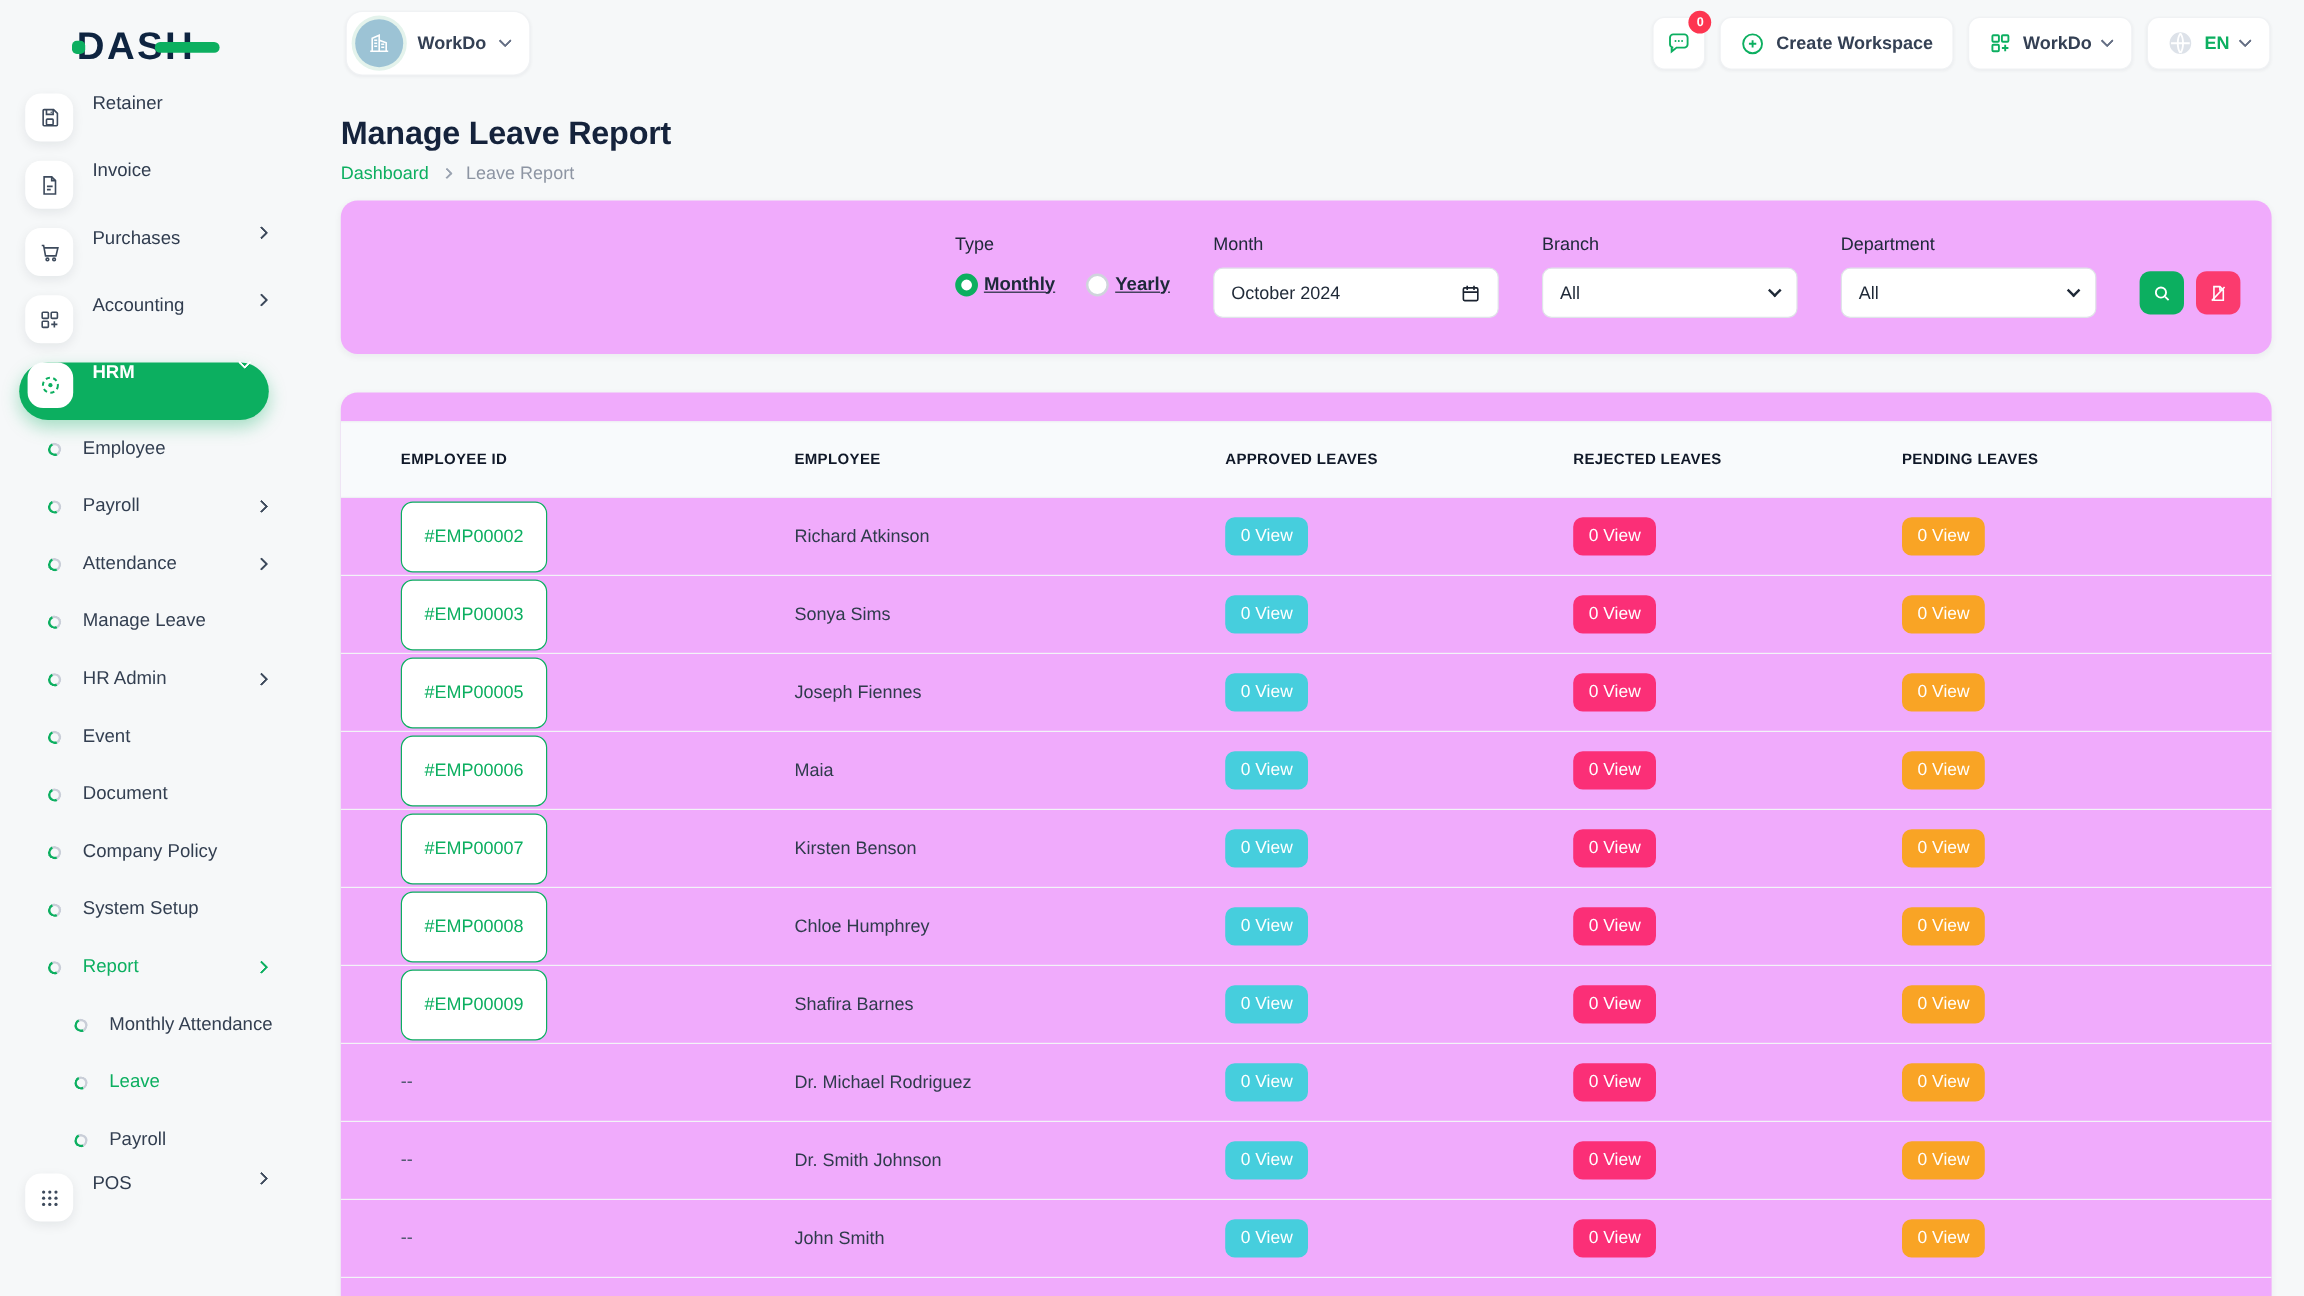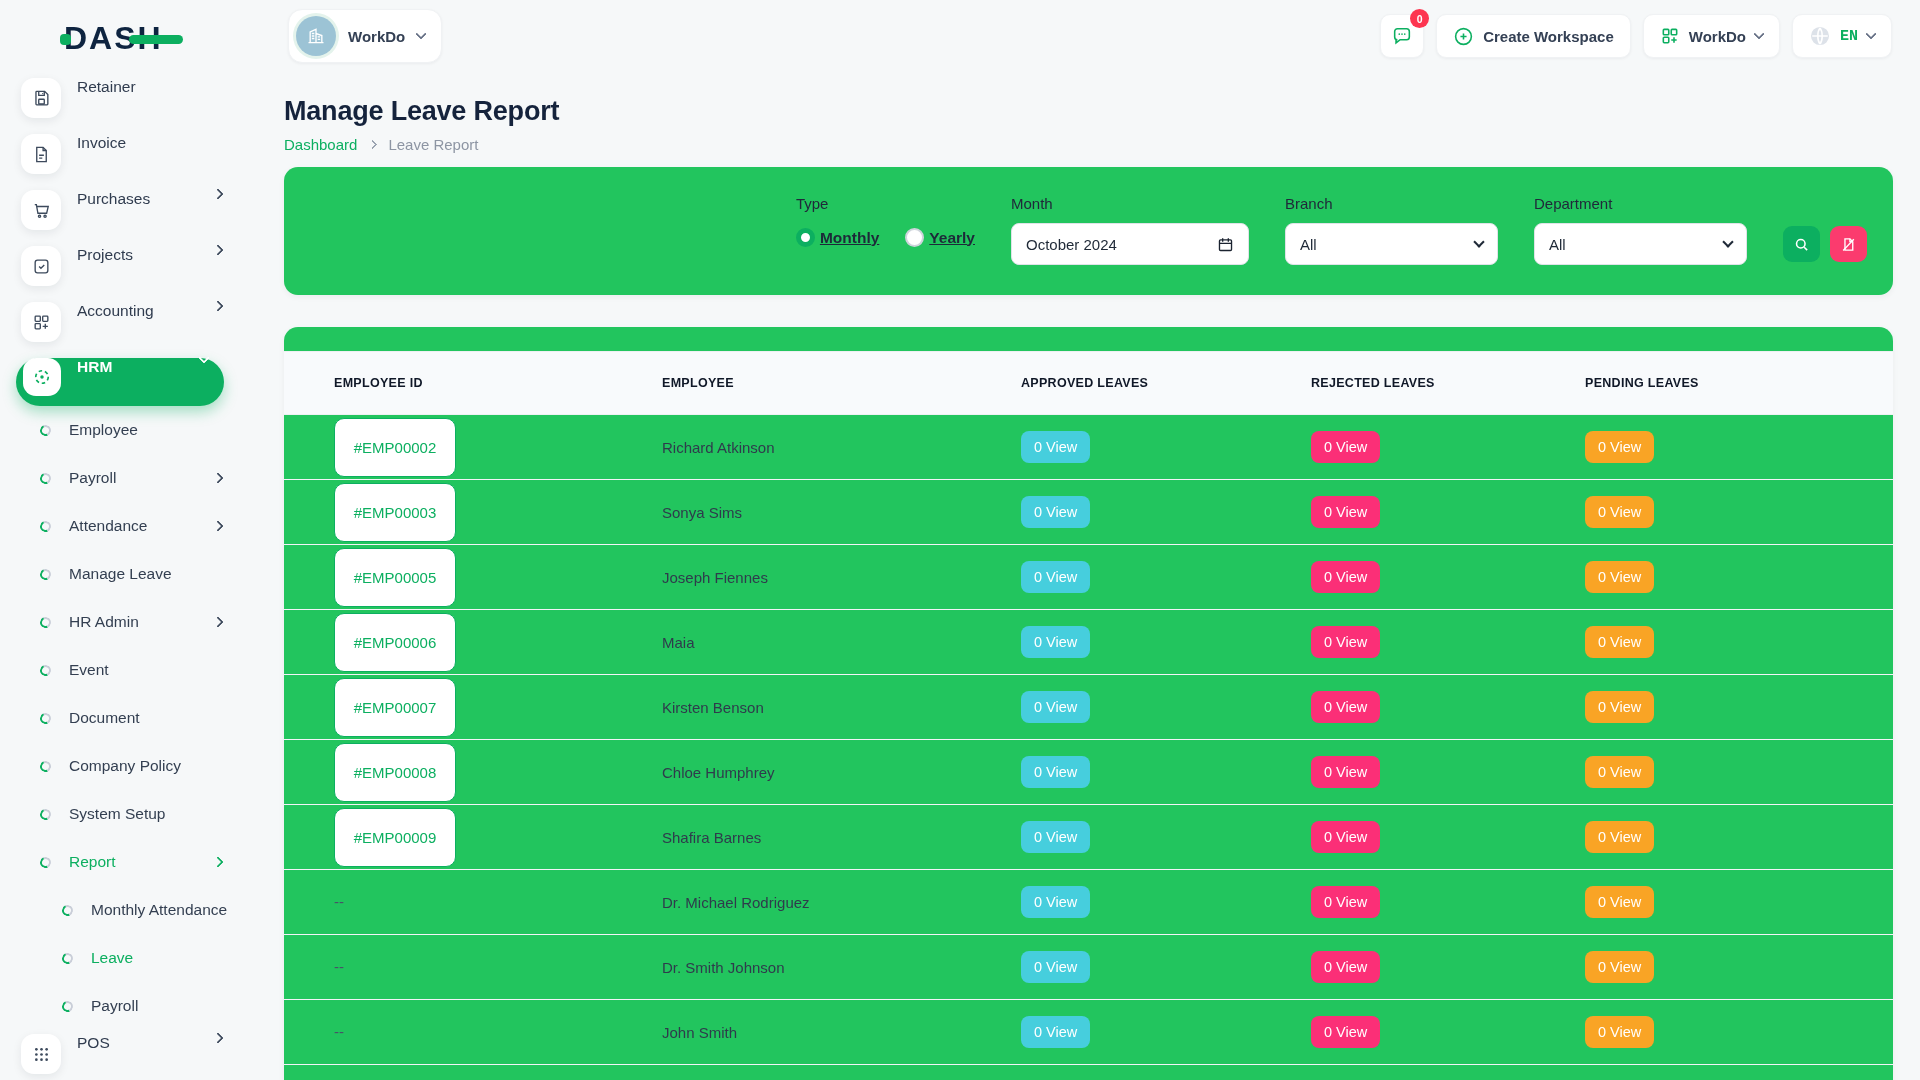--- a/index.html
+++ b/index.html
@@ -15,21 +15,21 @@
   .logo-dash { position:absolute; right:-20px; top:15px; width:54px; height:9px; border-radius:5px; background:var(--primary,#0caf60); }
 
   
   .header { position:absolute; left:240px; top:0; right:0; height:72px; display:flex; align-items:center; padding:0 28px 0 48px; }
   .pill { display:flex; align-items:center; gap:9px; background:#fff; border:1px solid #f0f2f4; border-radius:10px; height:44px; padding:0 16px; font-size:15px; font-weight:600; color:#344054; box-shadow:0 1px 3px rgba(16,24,40,.05); cursor:pointer; }
   .ws-pill { height:54px; border-radius:14px; padding:0 16px 0 7px; gap:12px; }
   .ws-avatar { width:40px; height:40px; border-radius:50%; background:#9cc3d5; box-shadow:0 0 0 3px #e4f3ec; display:flex; align-items:center; justify-content:center; }
   .header-right { margin-left:auto; display:flex; align-items:center; gap:12px; }
   .icon-pill { position:relative; width:44px; justify-content:center; padding:0; }
   .num-badge { position:absolute; top:-6px; right:-6px; min-width:19px; height:19px; border-radius:10px; background:var(--badge_red,#fd3550); color:#fff; font-size:10.5px; font-weight:700; display:flex; align-items:center; justify-content:center; padding:0 4px; }
-  .lang { color:var(--primary,#0caf60); font-weight:700;font-family:Liberation Mono, monospace; }
+  .lang { color:var(--primary,#0caf60); font-weight:700; }
 
   .chev { display:inline-block; width:8px; height:8px; border-right:2px solid currentColor; border-bottom:2px solid currentColor; transform:rotate(-45deg); border-radius:1px; }
   .chev.down { transform:rotate(45deg); margin-top:-4px; }
   .chev.gray { color:#667085; }
 
   
   .sidebar { position:absolute; left:0; top:72px; width:240px; bottom:0; padding-top:6px; }
   .s-item { position:relative; height:56px; display:flex; align-items:flex-start; gap:16px; padding-left:21px; font-size:15.5px; font-weight:500; color:#303c4f; cursor:pointer; }
   .icon-card { width:40px; height:40px; border-radius:13px; background:#fff; box-shadow:0 3px 10px rgba(16,24,40,.08); display:flex; align-items:center; justify-content:center; color:#3d4a5c; flex:none; }
   .s-item .chev, .s-sub .chev { position:absolute; right:18px; color:#3d4a5c; }
@@ -44,21 +44,21 @@
   .pos-row { margin-top:4px; }
 
   
   .main { position:absolute; left:240px; right:0; top:72px; bottom:0; padding:24px 27px 0 44px; overflow:hidden; }
   .page-title { font-size:27px; font-weight:700; color:#15233c; letter-spacing:-.2px; }
   .breadcrumb { margin-top:9px; display:flex; align-items:center; gap:12px; font-size:15px; }
   .breadcrumb a { color:var(--primary,#0caf60); text-decoration:none; cursor:pointer; }
   .bc-sep { width:7px; height:7px; border-right:2px solid #9aa3b1; border-bottom:2px solid #9aa3b1; transform:rotate(-45deg); border-radius:1px; }
   .bc-current { color:#8d95a3; }
 
-  .card { background:#22c55e; border-radius:14px; box-shadow:0 2px 6px rgba(16,24,40,.05); }
+  .card { background:#f0abfc; border-radius:14px; box-shadow:0 2px 6px rgba(16,24,40,.05); }
 
   
   .filter-card { margin-top:14px; height:128px; display:flex; justify-content:flex-end; gap:36px; padding:28px 26px 0 0; }
   .f-label { font-size:15px; color:#20293a; margin-bottom:11px; }
   .radio-row { display:flex; align-items:center; gap:26px; margin-top:16px; }
   .radio-opt { display:flex; align-items:center; gap:5px; font-size:15.5px; font-weight:700; color:#1d2939; cursor:pointer;text-decoration:underline; }
   .radio { width:19px; height:19px; border-radius:50%; background:#fff; border:2px solid #cfd4dc; flex:none; }
   .radio.checked { border:5.5px solid var(--primary,#0caf60); }
   .control { width:213px; height:42px; border:1px solid #dfe3e8; border-radius:8px; display:flex; align-items:center; padding:0 14px; font-size:15px; color:#1f2937; background:#fff; cursor:pointer; }
   .control .spacer { flex:1; }
@@ -173,30 +173,20 @@
     </div>
     <div class="s-item">
       <span class="icon-card">
           <svg width="19" height="19" viewBox="0 0 24 24" fill="none" stroke="currentColor" stroke-width="1.7">
             <path d="M3.5 4.5h2l2 11h11l2-8.5H6.2"></path>
             <circle cx="9.5" cy="19.2" r="1.4"></circle>
             <circle cx="16.5" cy="19.2" r="1.4"></circle>
           </svg>
         </span>
       <span>Purchases</span>
-      <span class="chev"></span>
-    </div>
-    <div class="s-item">
-      <span class="icon-card">
-          <svg width="19" height="19" viewBox="0 0 24 24" fill="none" stroke="currentColor" stroke-width="1.7">
-            <rect x="4" y="4" width="16" height="16" rx="3"></rect>
-            <path d="M9 12l2.3 2.3L15.5 10"></path>
-          </svg>
-        </span>
-      <span>Projects</span>
       <span class="chev"></span>
     </div>
     <div class="s-item">
       <span class="icon-card">
           <svg width="19" height="19" viewBox="0 0 24 24" fill="none" stroke="currentColor" stroke-width="1.7">
             <rect x="4" y="4" width="6.5" height="6.5" rx="1"></rect>
             <rect x="13.5" y="4" width="6.5" height="6.5" rx="1"></rect>
             <rect x="4" y="13.5" width="6.5" height="6.5" rx="1"></rect>
             <path d="M16.8 13.5v6.5M13.5 16.8H20"></path>
           </svg>

